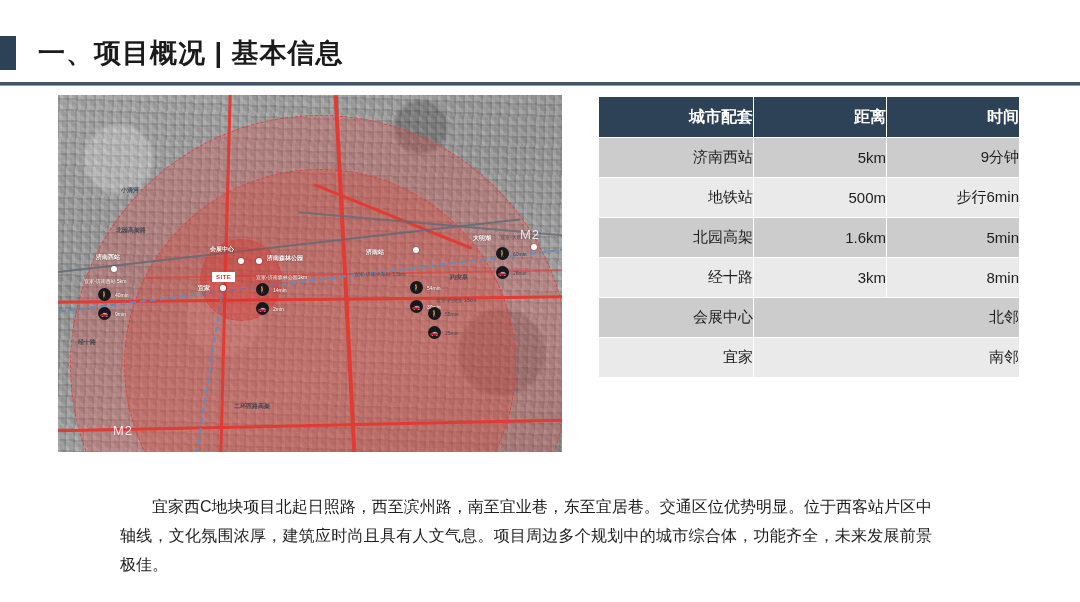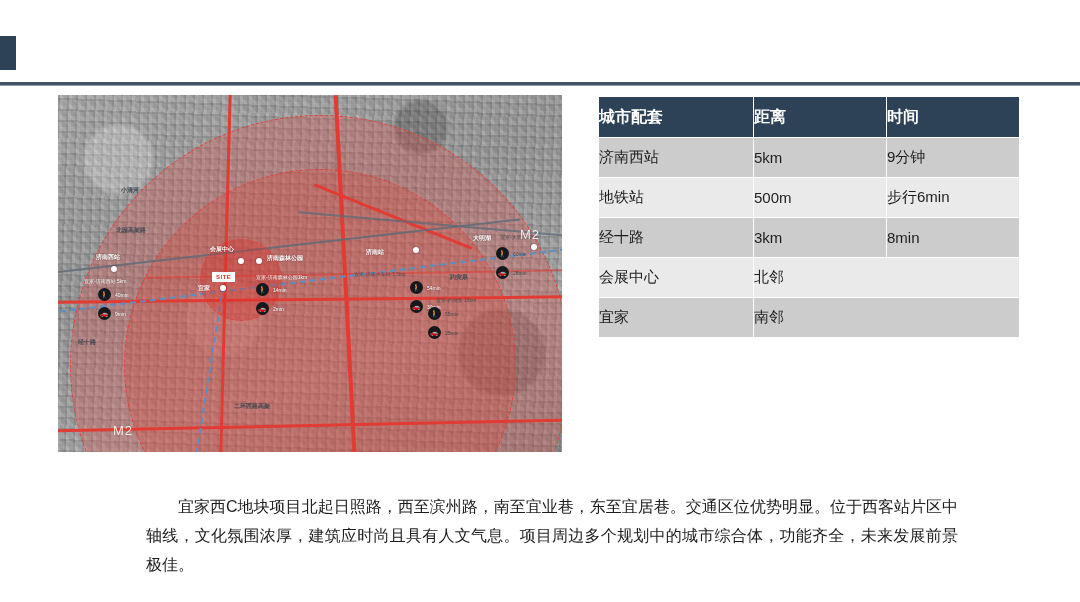--- a/index.html
+++ b/index.html
@@ -217,21 +217,21 @@
     position: absolute;
     left: 598px;
     top: 96px;
     width: 421px;
     border-collapse: collapse;
     table-layout: fixed;
     font-size: 15px;
     color: #1d1d1d;
   }
   .info-table th, .info-table td {
-    text-align: left;
+    text-align: right;
     vertical-align: middle;
     height: 39px;
     border: 1px solid #ffffff;
     padding: 0;
     font-weight: normal;
   }
   .info-table thead th {
     background: #2d4157;
     color: #ffffff;
     font-weight: bold;
@@ -240,35 +240,36 @@
   }
   .info-table tbody tr:nth-child(odd) td { background: #cccccc; }
   .info-table tbody tr:nth-child(even) td { background: #eaeaea; }
   .col-a { width: 155px; }
   .col-b { width: 133px; }
   .col-c { width: 133px; }
 
   
   .desc {
     position: absolute;
-    left: 146px;
+    left: 120px;
     top: 476px;
     width: 812px;
     font-size: 16px;
     line-height: 29px;
     color: #1d1d1d;
     text-indent: 32px;
     text-align: justify;
   }
 </style>
 </head>
 <body>
 
 <div class="slide-header">
   <div class="title-accent"></div>
+  <div class="slide-title">一、项目概况 | 基本信息</div>
   <div class="title-rule"></div>
   <div class="title-rule-2"></div>
 </div>
 
 <div class="map-panel">
   <div class="map-base"></div>
 
   <div class="ring ring-outer"></div>
   <div class="ring ring-mid"></div>
 
@@ -357,20 +358,25 @@
       <td>济南西站</td>
       <td>5km</td>
       <td>9分钟</td>
     </tr>
     <tr>
       <td>地铁站</td>
       <td>500m</td>
       <td>步行6min</td>
     </tr>
     <tr>
+      <td>北园高架</td>
+      <td>1.6km</td>
+      <td>5min</td>
+    </tr>
+    <tr>
       <td>经十路</td>
       <td>3km</td>
       <td>8min</td>
     </tr>
     <tr>
       <td>会展中心</td>
       <td colspan="2">北邻</td>
     </tr>
     <tr>
       <td>宜家</td>

